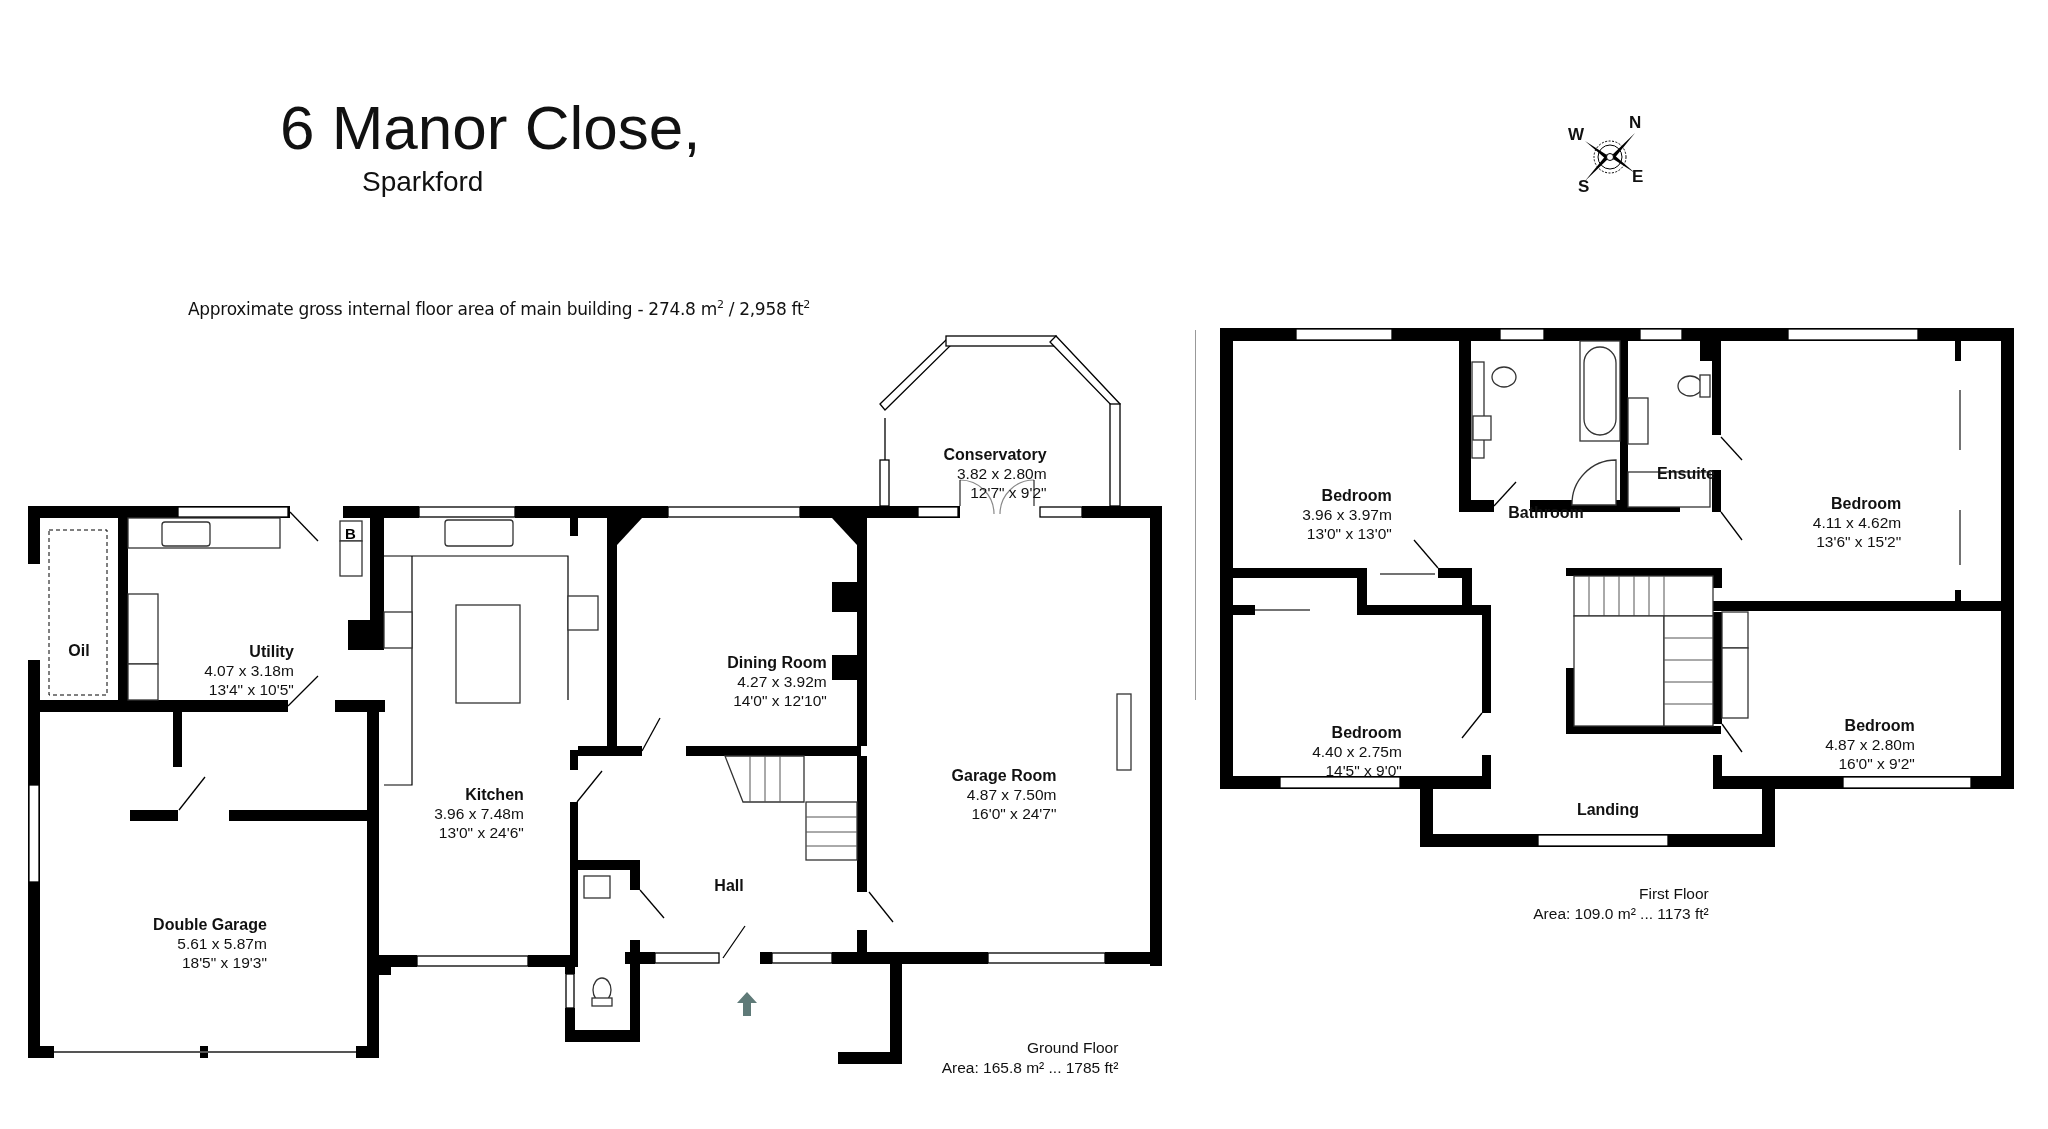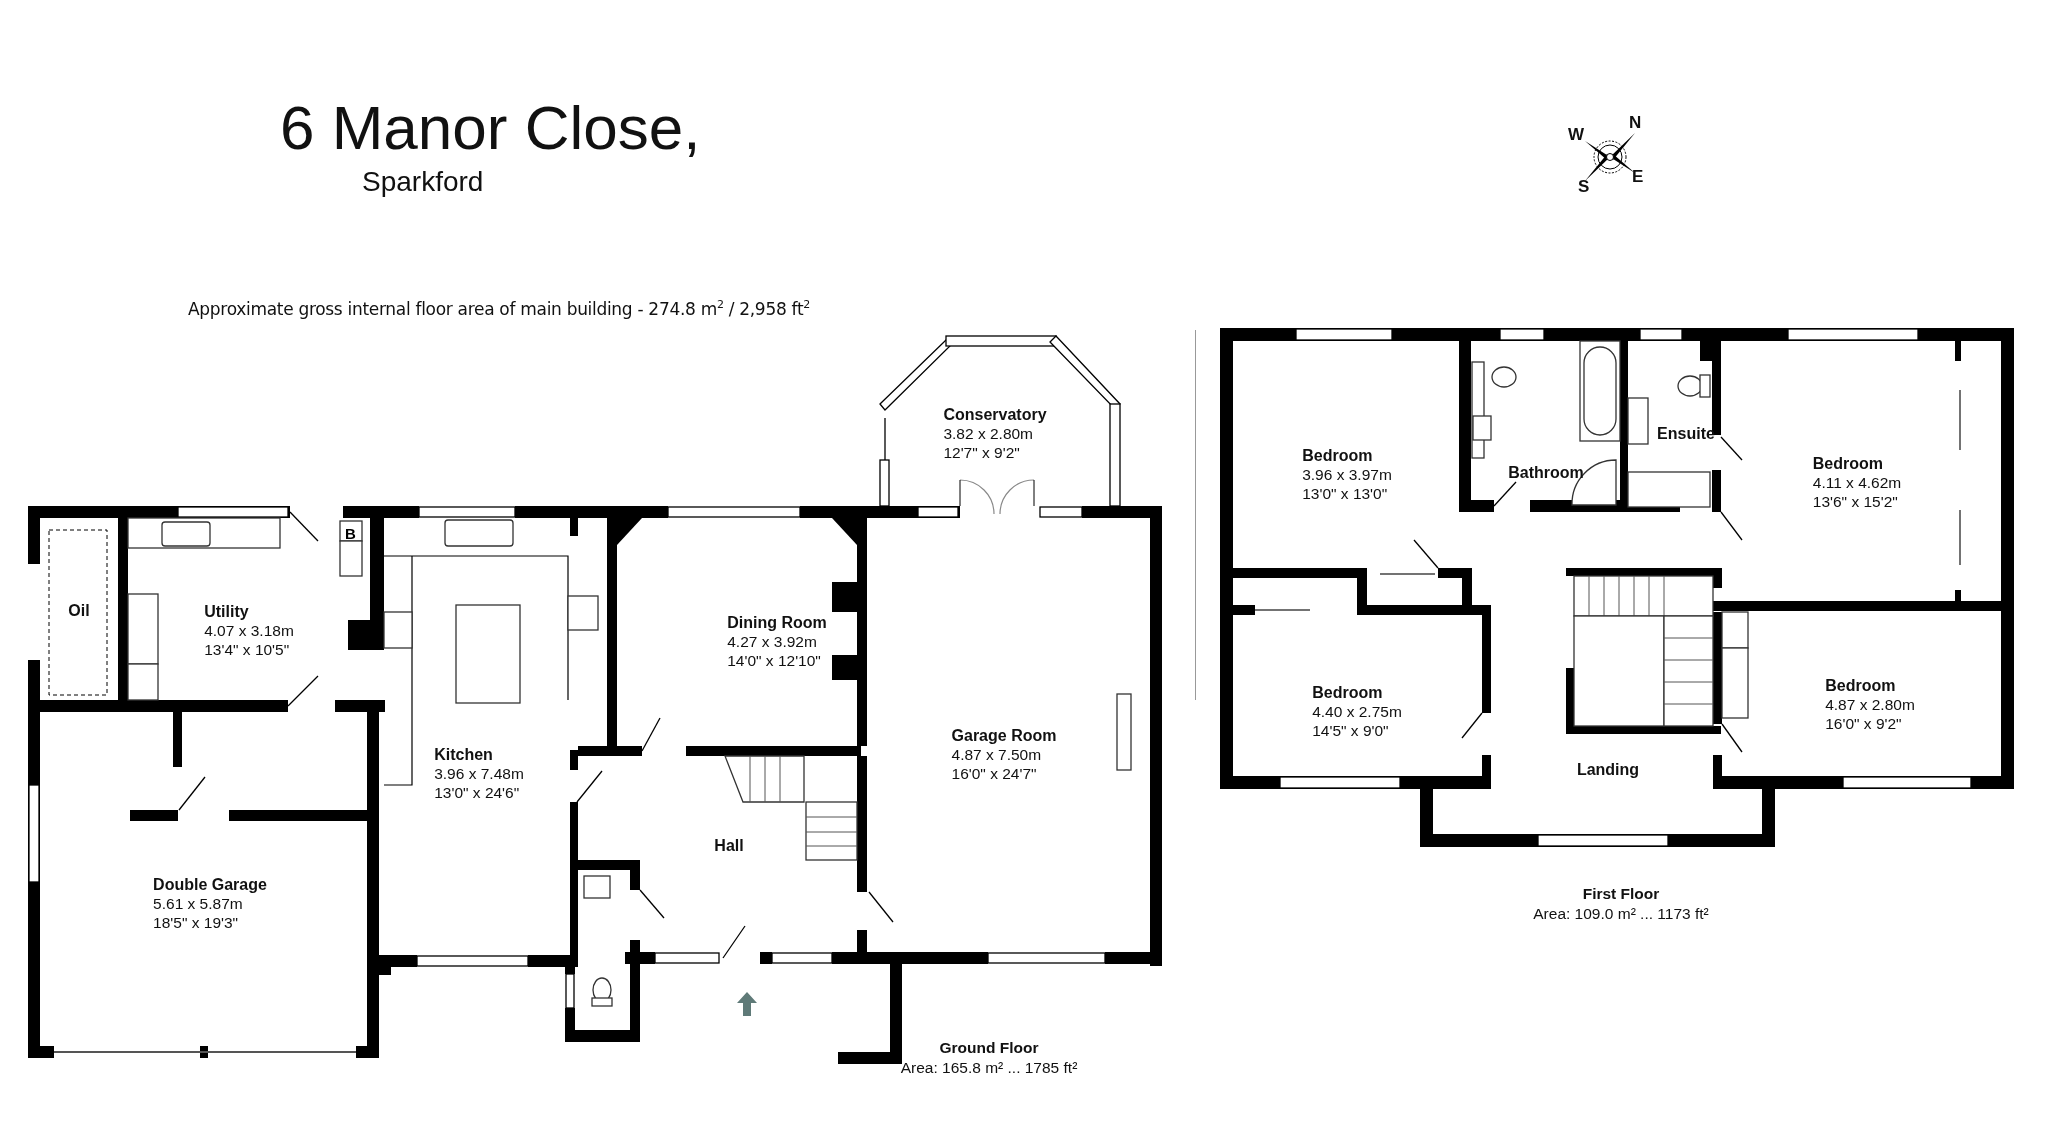--- a/index.html
+++ b/index.html
@@ -7,25 +7,25 @@
   .title { position:absolute; left:280px; top:92px; font-size:62px; font-weight:400; letter-spacing:0px; }
   .subtitle { position:absolute; left:362px; top:166px; font-size:28px; }
   .area-note { position:absolute; left:188px; top:298px; font-size:17px; font-family:"DejaVu Sans", sans-serif; letter-spacing:-0.3px; }
   .area-note sup { font-size:11px; }
   svg.plan { position:absolute; left:0; top:0; }
   .wall { fill:#000; }
   .win { fill:#fff; stroke:#000; stroke-width:1.3; }
   .thin { fill:none; stroke:#000; stroke-width:1.6; }
   .arc { fill:none; stroke:#888; stroke-width:1.2; }
   .fix { fill:#fff; stroke:#333; stroke-width:1.3; }
-  .room-label { position:absolute; text-align:left; transform:translateX(-50%); font-size:15.5px; line-height:19px; white-space:nowrap; }
+  .room-label { position:absolute; text-align:right; transform:translateX(-50%); font-size:15.5px; line-height:19px; white-space:nowrap;margin-top:40px; }
   .room-label .n { font-weight:700; display:block; font-size:16px; }
   .room-label .d { display:block; }
   .floor-label { position:absolute; text-align:center; transform:translateX(-50%); font-size:15.5px; line-height:20px; white-space:nowrap; }
-  .floor-label .n { font-weight:700; display:block; }
+  .floor-label .n { font-weight:400; display:block;text-align:right; }
   .compass { position:absolute; left:1565px; top:115px; width:100px; height:80px; }
   .compass span { position:absolute; font-weight:700; font-size:17px; }
   .entrance-arrow { position:absolute; left:737px; top:992px; width:20px; height:24px; }
   .divider { position:absolute; left:1195px; top:330px; width:1px; height:370px; background:#999; }
 </style>
 </head>
 <body>
 
 <div class="title">6 Manor Close,</div>
 <div class="subtitle">Sparkford</div>
@@ -341,21 +341,21 @@
   <span class="d">16'0" x 24'7"</span>
 </div>
 <div class="room-label" style="left:729px;top:836px">
     <span class="n">Hall</span>
   </div>
 <div class="room-label" style="left:210px;top:875px">
   <span class="n">Double Garage</span>
   <span class="d">5.61 x 5.87m</span>
   <span class="d">18'5" x 19'3"</span>
 </div>
-<div class="floor-label" style="left:989px;top:1038px">
+<div class="floor-label" style="left:1030px;top:1038px">
   <span class="n">Ground Floor</span>
   <span>Area: 165.8 m² ... 1785 ft²</span>
 </div>
 
 <div class="room-label" style="left:1347px;top:446px">
   <span class="n">Bedroom</span>
   <span class="d">3.96 x 3.97m</span>
   <span class="d">13'0" x 13'0"</span>
 </div>
 <div class="room-label" style="left:1546px;top:463px">

